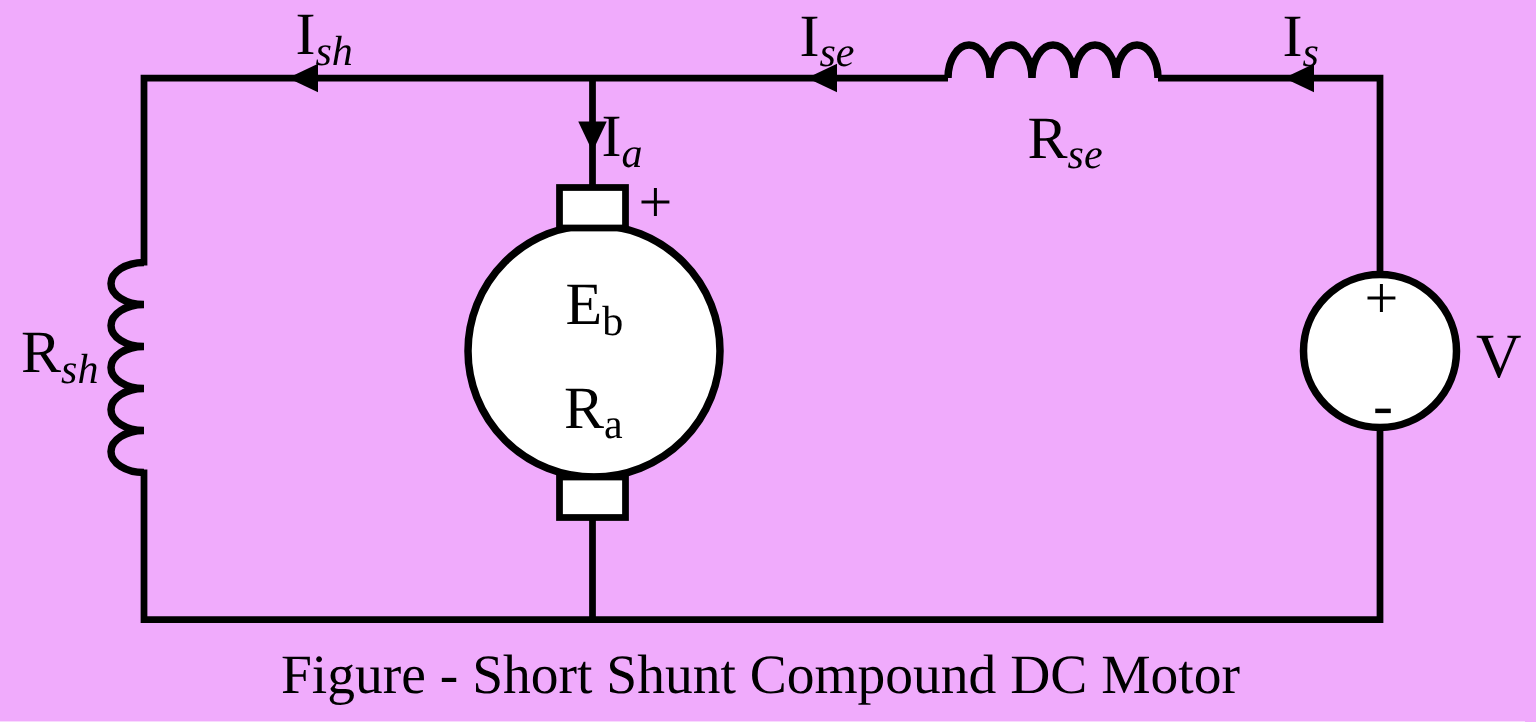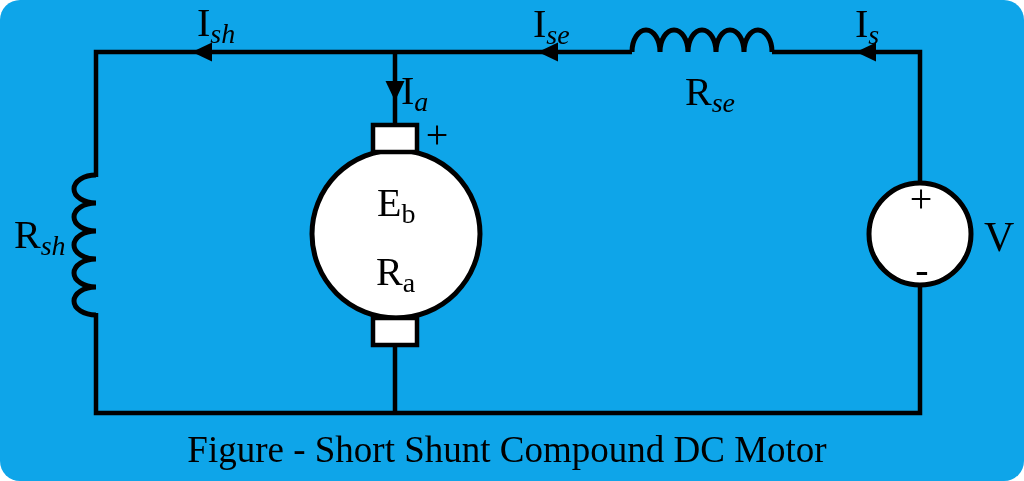--- a/index.html
+++ b/index.html
@@ -1,23 +1,22 @@
 <!DOCTYPE html>
 <html><head>
 <meta charset="utf-8">
 <style>
   html, body { margin: 0; padding: 0; background: #ffffff; }
   .stage {
     position: relative;
     width: 1024px;
     height: 481px;
-    background: #0ea5e9;
+    background: #f0abfc;
     overflow: hidden;
     font-family: "Liberation Serif", serif;
-    border-radius: 20px;
   }
   svg { display: block; }
   .wire  { fill: none; stroke: #000000; stroke-width: 4.5; stroke-linejoin: miter; }
   .coil  { fill: none; stroke: #000000; stroke-width: 5;   stroke-linecap: butt; }
   .node  { fill: #ffffff; stroke: #000000; stroke-width: 5; }
   .brush { fill: #ffffff; stroke: #000000; stroke-width: 4.5; }
   .arrow { fill: #000000; stroke: none; }
   .lbl   { font-family: "Liberation Serif", serif; font-size: 40px; fill: #000000; }
   .sub   { font-size: 28px; }
   .it    { font-style: italic; }

